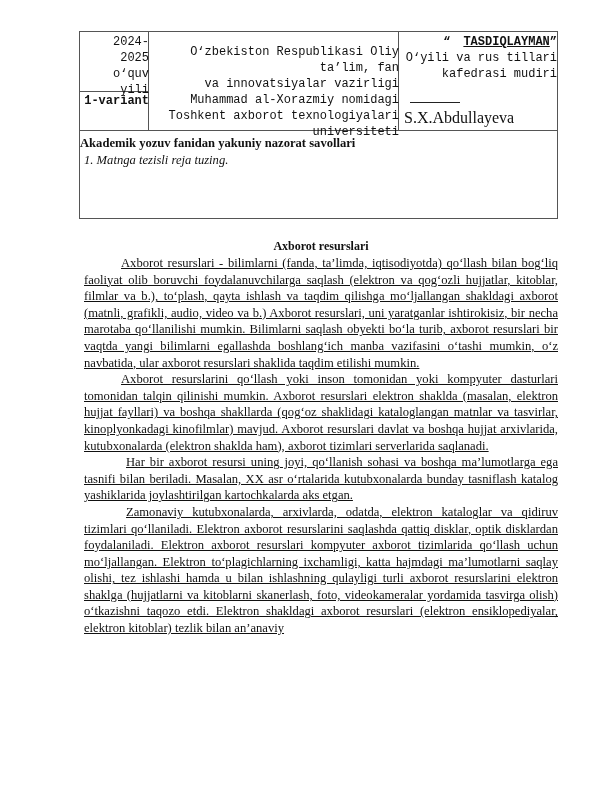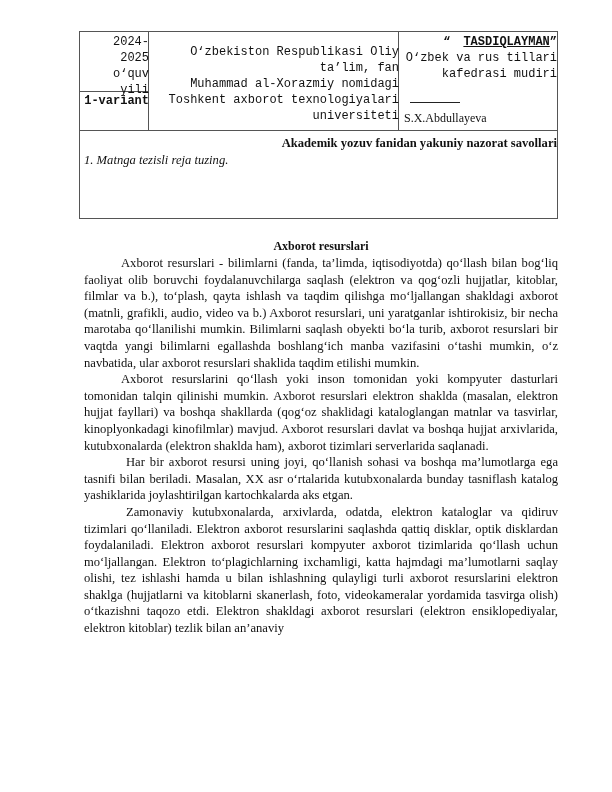--- a/index.html
+++ b/index.html
@@ -9,25 +9,25 @@
          border: 1px solid #555; box-sizing: border-box; }
   .vline { position: absolute; top: 0; height: 99px; border-left: 1px solid #555; }
   .hline { position: absolute; border-top: 1px solid #555; }
   .c { position: absolute; text-align: right; font-size: 12px; line-height: 16px; font-family: Liberation Mono, monospace; }
   .col1 { left: 0; width: 69px; }
   .col2 { left: 69px; width: 250px; }
   .col3 { left: 319px; width: 158px; }
   .bold { font-weight: bold; }
   .u { text-decoration: underline; margin-left: 13px; }
   .sigline { position: absolute; left: 330px; top: 70px; width: 50px; border-top: 1px solid #222; }
-  .signame { position: absolute; left: 319px; top: 78px; width: 150px; font-size: 12px; line-height: 16px; padding-left: 5px; }
-  .qtitle { position: absolute; left: 0; top: 103px; width: 477px; text-align: right; font-weight: bold; font-size: 12.6px; line-height: 16px; }
+  .signame { position: absolute; left: 319px; top: 78px; width: 150px; font-size: 16px; line-height: 16px; padding-left: 5px; }
+  .qtitle { position: absolute; left: 0; top: 103px; width: 477px; text-align: left; font-weight: bold; font-size: 12.6px; line-height: 16px; }
   .qlist { position: absolute; left: 4px; top: 120px; width: 470px; font-size: 12.6px; line-height: 17.5px; font-style: italic; }
   .doc-title { position: absolute; left: 0; top: 239px; width: 612px; text-align: center; font-weight: bold; font-size: 12px; margin-left: 15px; }
-  .body-text { position: absolute; left: 84px; top: 255px; width: 474px; font-size: 12.6px; line-height: 16.6px; text-align: justify; }
+  .body-text { position: absolute; left: 84px; top: 255px; width: 474px; font-size: 12.6px; line-height: 16.6px; text-align: justify; text-decoration: underline; }
   .body-text p { margin: 0; text-indent: 37px; }
   .body-text p.ind2 { text-indent: 42px; }
 </style>
 </head>
 <body>
 
 <div class="tbl">
   <div class="vline" style="left:68px"></div>
   <div class="vline" style="left:318px"></div>
   <div class="hline" style="left:0; top:59px; width:69px"></div>
@@ -35,28 +35,29 @@
 
   <div class="c col1" style="top:2px">
     <div>2024-</div>
     <div>2025</div>
     <div>o‘quv yili</div>
   </div>
   <div class="c col1 bold" style="top:61px">1-variant</div>
 
   <div class="c col2" style="top:12px">
     <div>O‘zbekiston Respublikasi Oliy ta’lim, fan</div>
+    <div>va innovatsiyalar vazirligi</div>
     <div>Muhammad al-Xorazmiy nomidagi</div>
     <div>Toshkent axborot texnologiyalari</div>
     <div>universiteti</div>
   </div>
 
   <div class="c col3" style="top:2px">
     <div class="bold">“<span class="u">TASDIQLAYMAN</span>”</div>
-    <div>O‘zbek va rus tillari</div>
+    <div>O‘yili va rus tillari</div>
     <div>kafedrasi mudiri</div>
   </div>
   <div class="sigline"></div>
   <div class="signame">S.X.Abdullayeva</div>
 
   <div class="qtitle">Akademik yozuv fanidan yakuniy nazorat savollari</div>
   <div class="qlist">
     <div>1. Matnga tezisli reja tuzing.</div>
   </div>
 </div>

